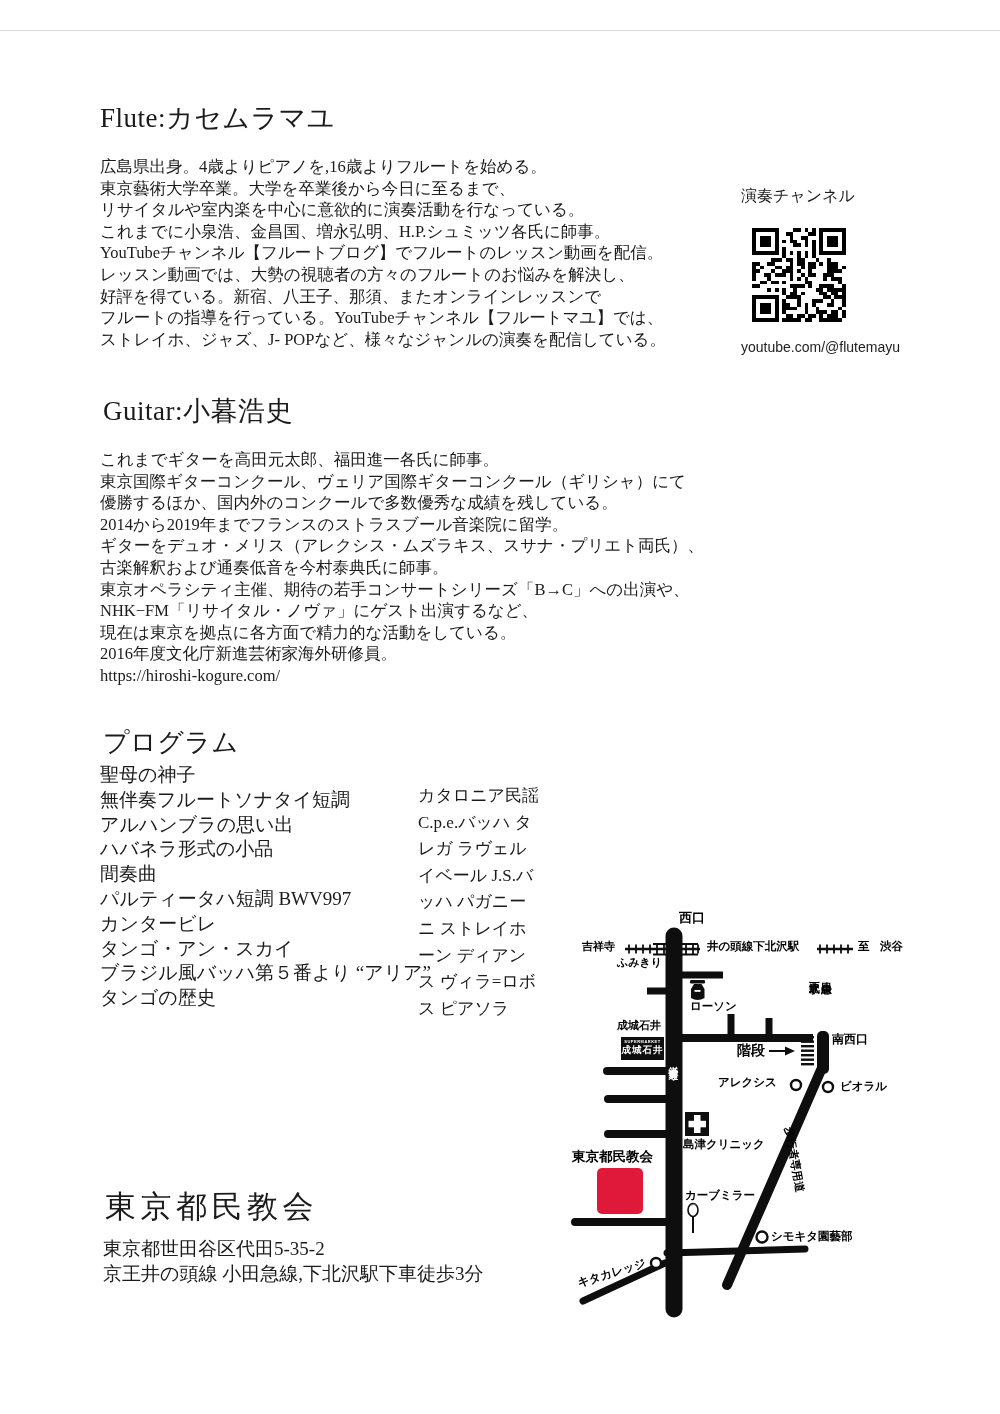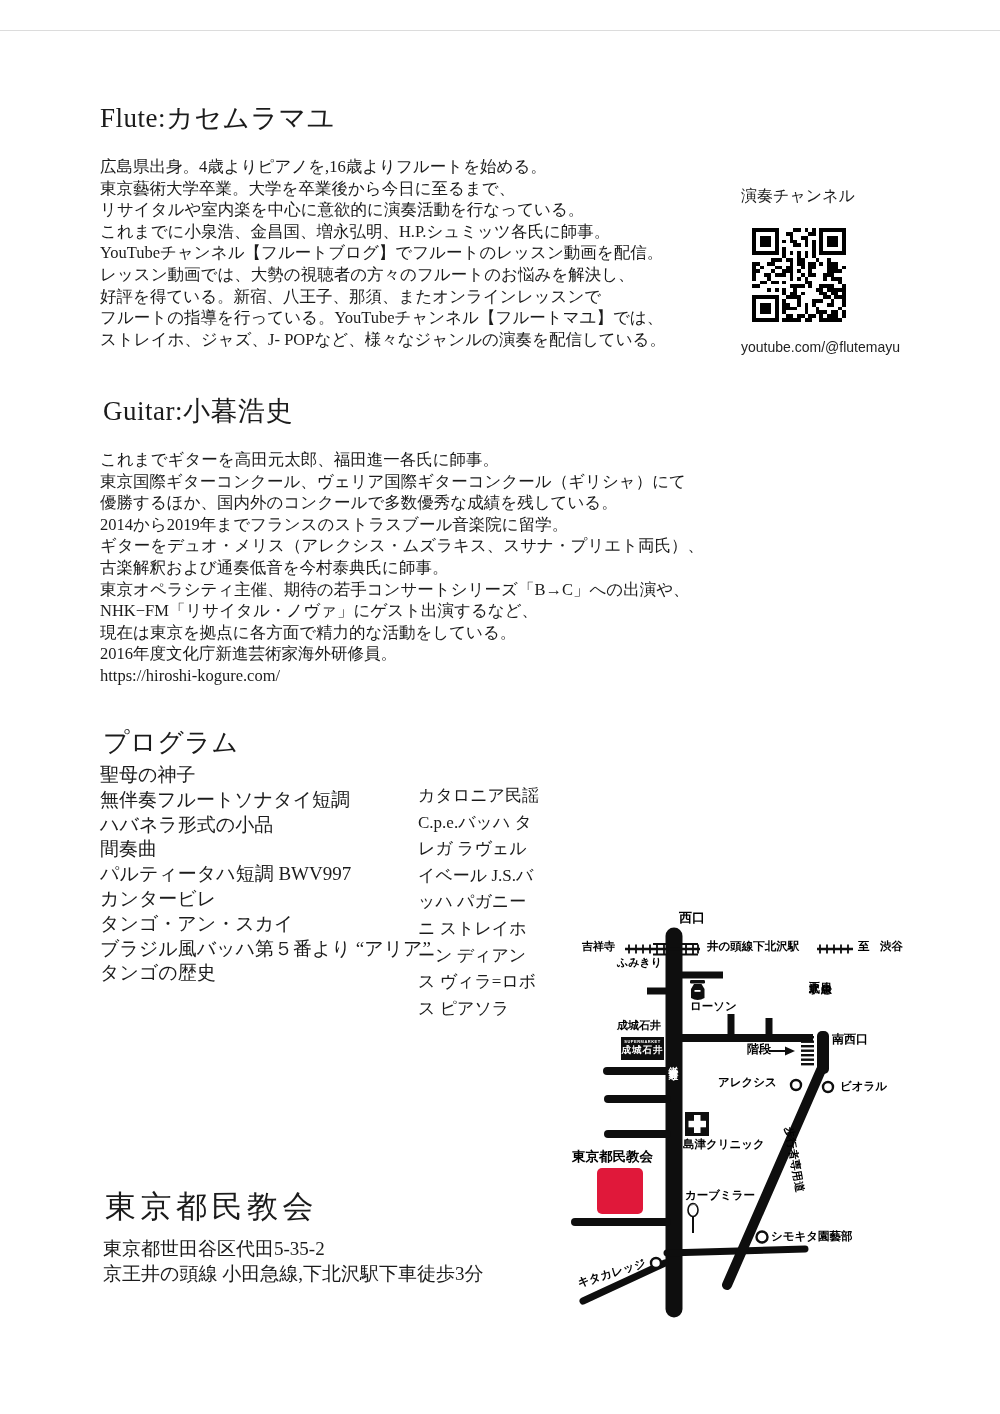--- a/index.html
+++ b/index.html
@@ -66,20 +66,21 @@
     <div>NHK−FM「リサイタル・ノヴァ」にゲスト出演するなど、</div>
     <div>現在は東京を拠点に各方面で精力的な活動をしている。</div>
     <div>2016年度文化庁新進芸術家海外研修員。</div>
     <div>https://hiroshi-kogure.com/</div>
   </div>
 
   <h2 class="abs heading" style="left:103px;top:725px;font-size:26px">プログラム</h2>
   <div class="abs program-list" style="left:100px;top:763px">
     <div>聖母の神子</div>
     <div>無伴奏フルートソナタイ短調</div>
+    <div>アルハンブラの思い出</div>
     <div>ハバネラ形式の小品</div>
     <div>間奏曲</div>
     <div>パルティータハ短調 BWV997</div>
     <div>カンタービレ</div>
     <div>タンゴ・アン・スカイ</div>
     <div>ブラジル風バッハ第５番より “アリア”</div>
     <div>タンゴの歴史</div>
   </div>
   <div class="abs composers-list" style="left:418px;top:783px">
     <div>カタロニア民謡</div>
@@ -188,21 +189,21 @@
     <div class="ml" style="left:152px;top:45px">井の頭線下北沢駅</div>
     <div class="ml" style="left:303px;top:45px">至</div>
     <div class="ml" style="left:325px;top:45px">渋谷</div>
     <div class="ml" style="left:62px;top:61px;font-size:11px">ふみきり</div>
     <div class="ml" style="left:135px;top:105px">ローソン</div>
     <div class="ml" style="left:62px;top:124px;font-size:11px">成城石井</div>
     <div class="ml seijo-box" style="left:66px;top:142px">
       <div class="s1">SUPERMARKET</div>
       <div class="s2">成城石井</div>
     </div>
-    <div class="ml" style="left:192px;top:148px;font-size:12px">階段</div>
+    <div class="ml" style="left:182px;top:148px;font-size:14px">階段</div>
     <div class="ml" style="left:277px;top:138px;font-size:12px">南西口</div>
     <div class="ml station-cols" style="left:254px;top:78px">
       <div>小田急線</div>
       <div>下北沢駅</div>
     </div>
     <div class="ml" style="left:163px;top:181px">アレクシス</div>
     <div class="ml" style="left:285px;top:185px">ビオラル</div>
     <div class="ml kamakura" style="left:113px;top:163px">鎌倉通り</div>
     <div class="ml" style="left:240px;top:231px;font-size:11px;transform:rotate(80deg);transform-origin:0 0">歩行者専用道</div>
     <div class="ml" style="left:128px;top:243px">島津クリニック</div>

